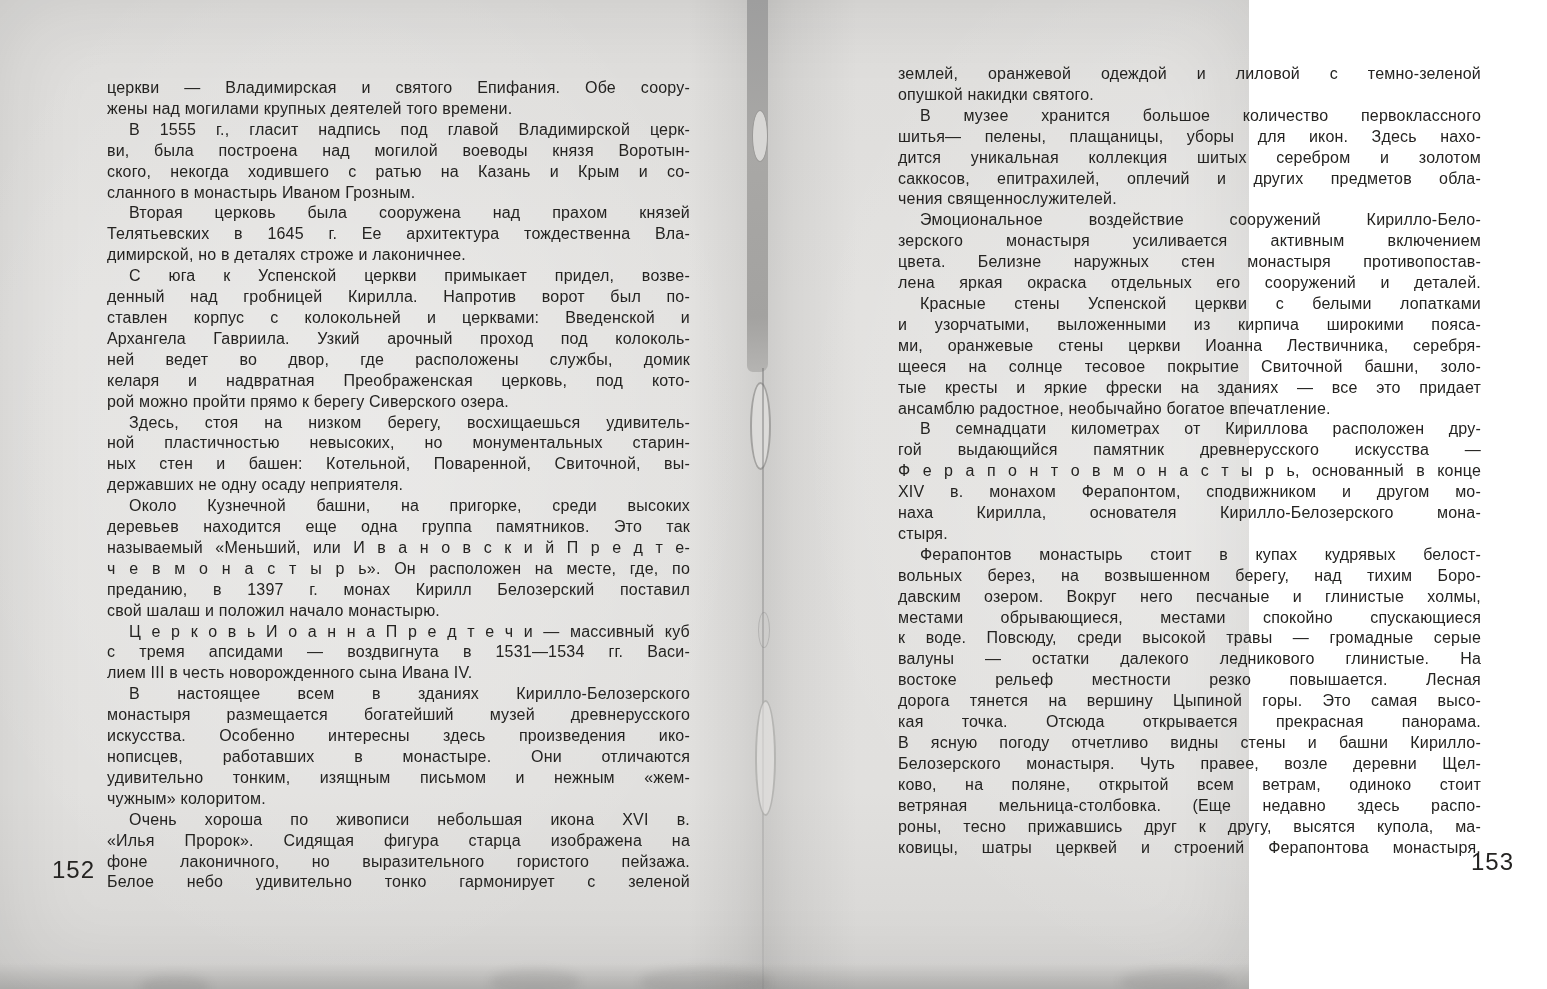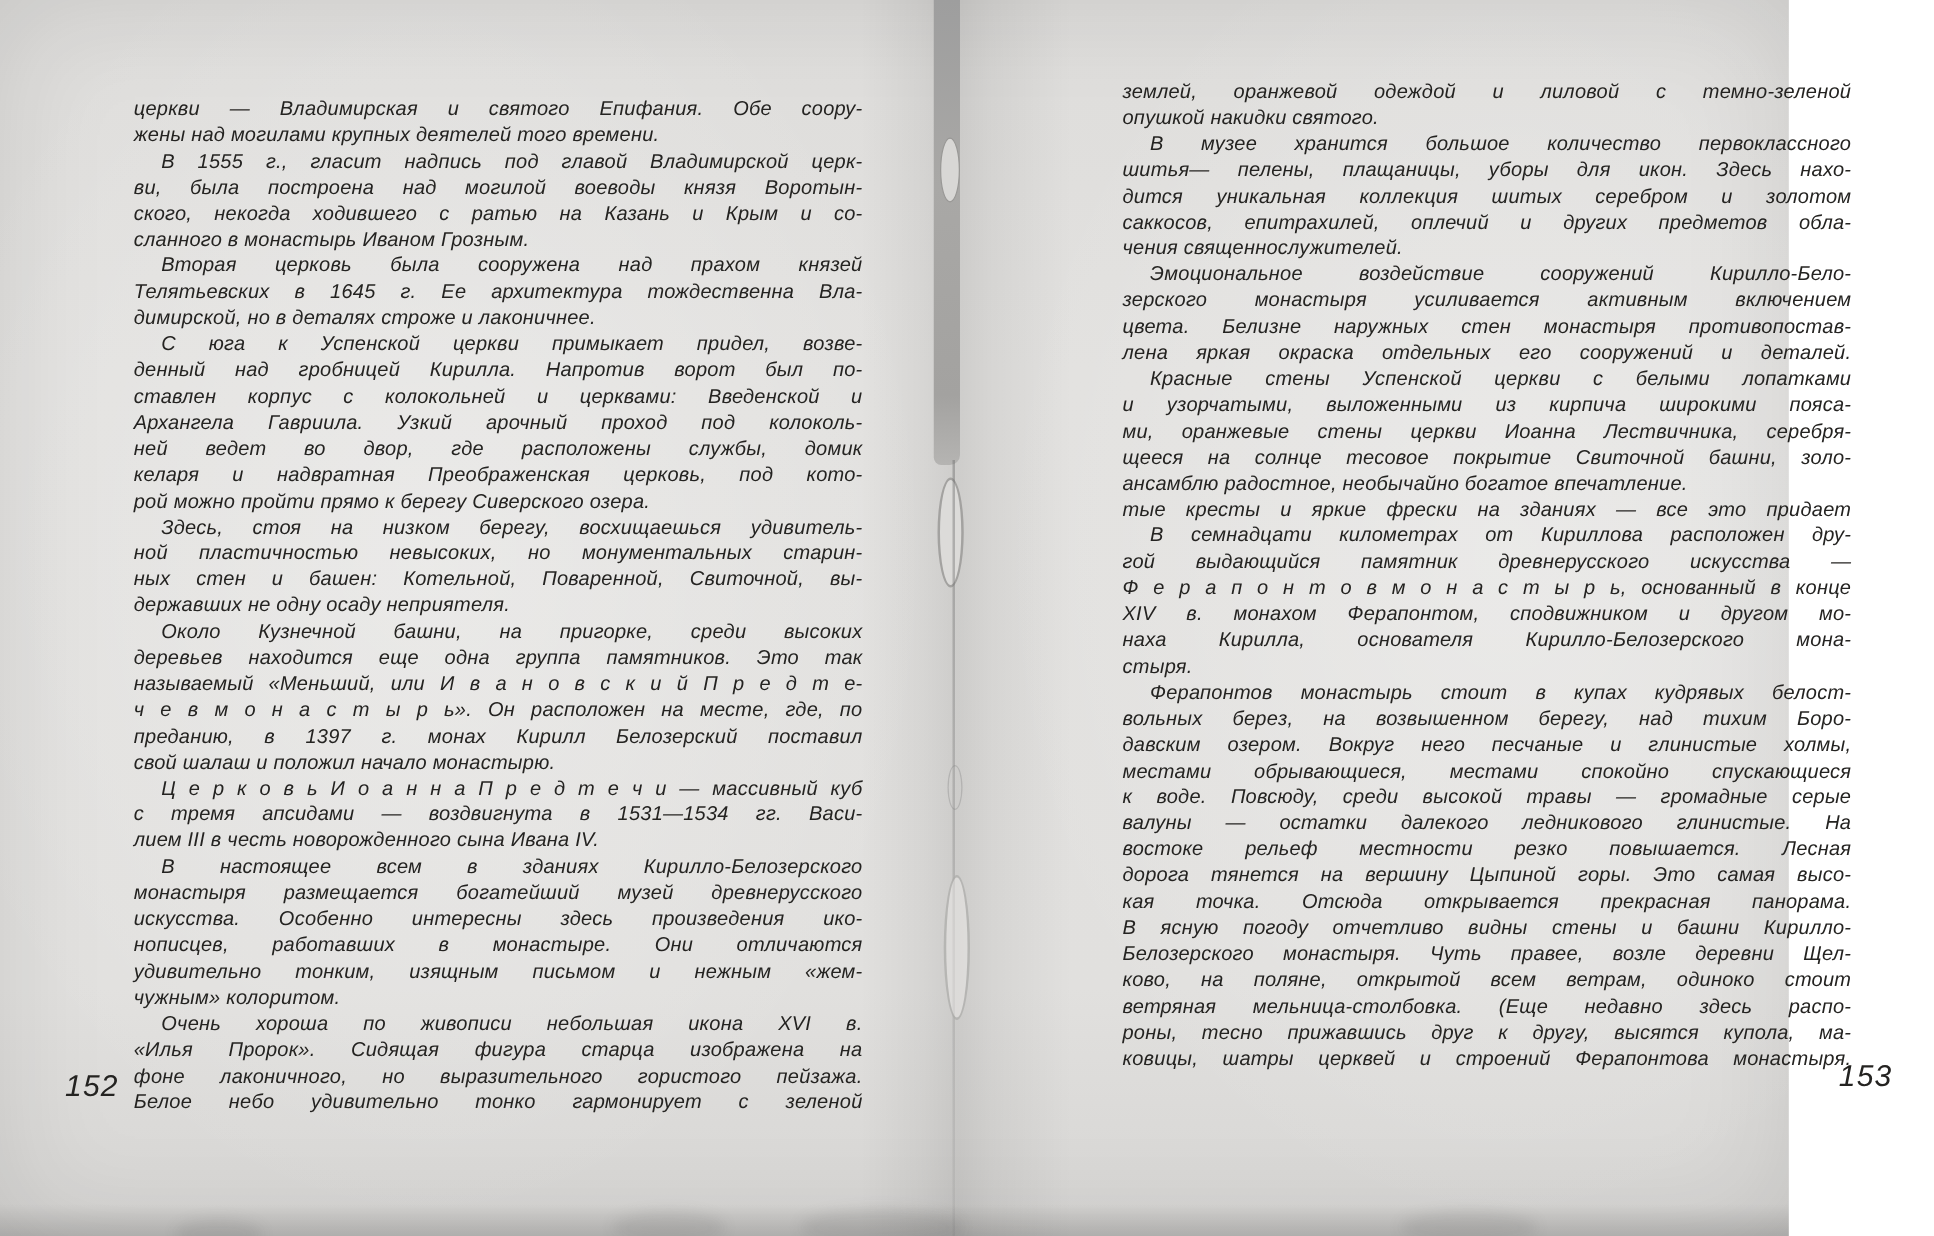--- a/index.html
+++ b/index.html
@@ -1,26 +1,25 @@
 <!DOCTYPE html>
 <html><head>
 <meta charset="utf-8">
 <style>
   html, body { margin: 0; padding: 0; }
   body { width: 1547px; height: 989px; overflow: hidden; }
 
   .spread {
     position: relative;
-    width: 1431px;
+    width: 1249px;
     height: 989px;
     background: linear-gradient(180deg, #dedddb 0%, #e2e1df 30%, #e1e0de 80%, #d6d5d3 100%);
     box-shadow: inset 0 0 90px rgba(0,0,0,0.10);
     font-family: "Liberation Sans", sans-serif;
     color: #242321;
-    font-style: italic;
   }
 
   
   .page-sheen-left, .page-sheen-right {
     position: absolute; top: 0; bottom: 0;
   }
   .page-sheen-left  { left: 0;    width: 760px;
     background: radial-gradient(ellipse at 45% 45%, rgba(255,255,255,0.30) 0%, rgba(255,255,255,0) 70%); }
   .page-sheen-right { left: 787px; width: 760px;
     background: radial-gradient(ellipse at 55% 45%, rgba(255,255,255,0.30) 0%, rgba(255,255,255,0) 70%); }
@@ -190,22 +189,22 @@
         <div class="line indent">Эмоциональное воздействие сооружений Кирилло-Бело-</div>
         <div class="line">зерского монастыря усиливается активным включением</div>
         <div class="line">цвета. Белизне наружных стен монастыря противопостав-</div>
         <div class="line">лена яркая окраска отдельных его сооружений и деталей.</div>
       </div>
       <div class="para">
         <div class="line indent">Красные стены Успенской церкви с белыми лопатками</div>
         <div class="line">и узорчатыми, выложенными из кирпича широкими пояса-</div>
         <div class="line">ми, оранжевые стены церкви Иоанна Лествичника, серебря-</div>
         <div class="line">щееся на солнце тесовое покрытие Свиточной башни, золо-</div>
+        <div class="line">тые кресты и яркие фрески на зданиях — все это придает</div>
         <div class="line last">ансамблю радостное, необычайно богатое впечатление.</div>
-        <div class="line">тые кресты и яркие фрески на зданиях — все это придает</div>
       </div>
       <div class="para">
         <div class="line indent">В семнадцати километрах от Кириллова расположен дру-</div>
         <div class="line">гой выдающийся памятник древнерусского искусства —</div>
         <div class="line">Ф е р а п о н т о в  м о н а с т ы р ь,  основанный в конце</div>
         <div class="line">XIV в. монахом Ферапонтом, сподвижником и другом мо-</div>
         <div class="line">наха Кирилла, основателя Кирилло-Белозерского мона-</div>
         <div class="line last">стыря.</div>
       </div>
       <div class="para">

